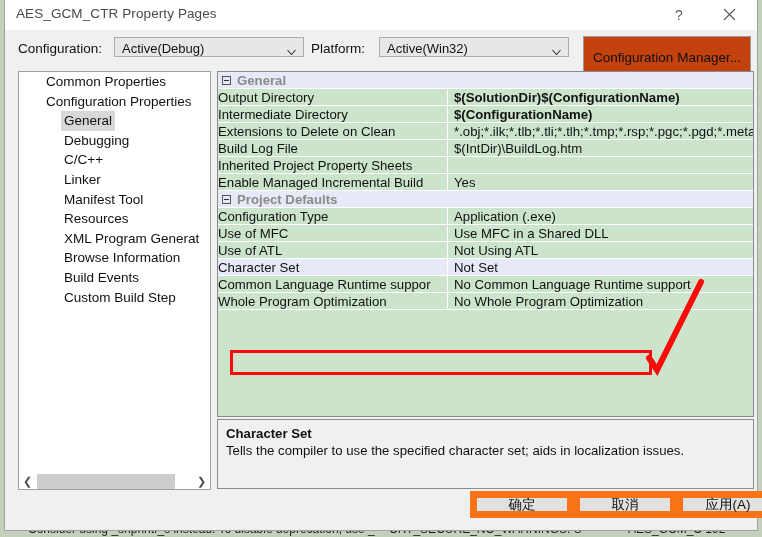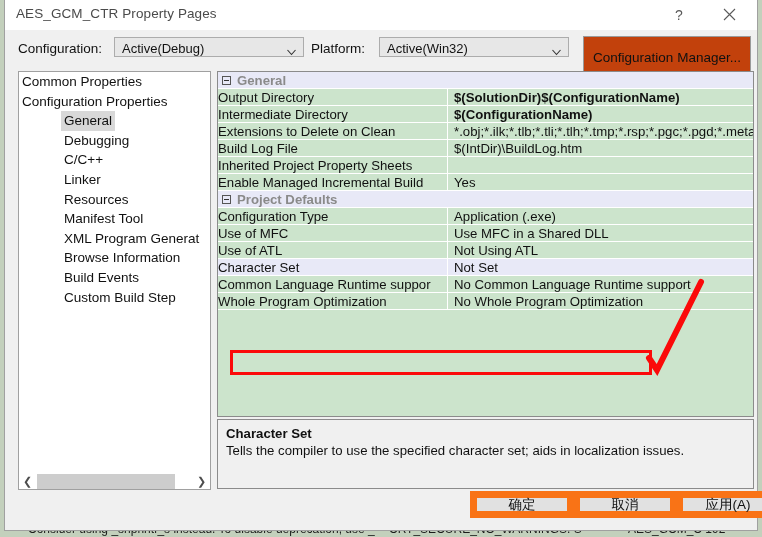--- a/index.html
+++ b/index.html
@@ -129,21 +129,21 @@
   .tree-item {
     font-size: 13.5px;
     color: #111;
     height: 19.6px;
     line-height: 19.6px;
     white-space: nowrap;
     overflow: hidden;
     padding-left: 0;
   }
   .tree-item .tlabel { display: inline-block; padding: 0 3px; }
-  .tree-item.lvl1 { }
+  .tree-item.lvl1 { padding-left: 24px; }
   .tree-item.lvl2 { padding-left: 42px; }
   .tree-item.sel .tlabel { background: #d8d8d8; }
 
   #tree-hscroll {
     position: absolute;
     left: 0; bottom: 0;
     width: 191px; height: 17px;
     background: #ffffff;
     border-top: 1px solid #ffffff;
     display: flex;
@@ -336,22 +336,22 @@
   <div id="body">
 
     <div id="tree-panel">
       <div id="tree-list">
           <div class="tree-item lvl1"><span class="tlabel">Common Properties</span></div>
           <div class="tree-item lvl1"><span class="tlabel">Configuration Properties</span></div>
           <div class="tree-item lvl2 sel"><span class="tlabel">General</span></div>
           <div class="tree-item lvl2"><span class="tlabel">Debugging</span></div>
           <div class="tree-item lvl2"><span class="tlabel">C/C++</span></div>
           <div class="tree-item lvl2"><span class="tlabel">Linker</span></div>
+          <div class="tree-item lvl2"><span class="tlabel">Manifest Tool</span></div>
           <div class="tree-item lvl2"><span class="tlabel">Resources</span></div>
-          <div class="tree-item lvl2"><span class="tlabel">Manifest Tool</span></div>
           <div class="tree-item lvl2"><span class="tlabel">XML Program Generat</span></div>
           <div class="tree-item lvl2"><span class="tlabel">Browse Information</span></div>
           <div class="tree-item lvl2"><span class="tlabel">Build Events</span></div>
           <div class="tree-item lvl2"><span class="tlabel">Custom Build Step</span></div>
         </div>
       <div id="tree-hscroll">
         <div class="hs-arrow">❮</div>
         <div id="hs-thumb"></div>
         <div id="hs-track-right"></div>
         <div class="hs-arrow">❯</div>

